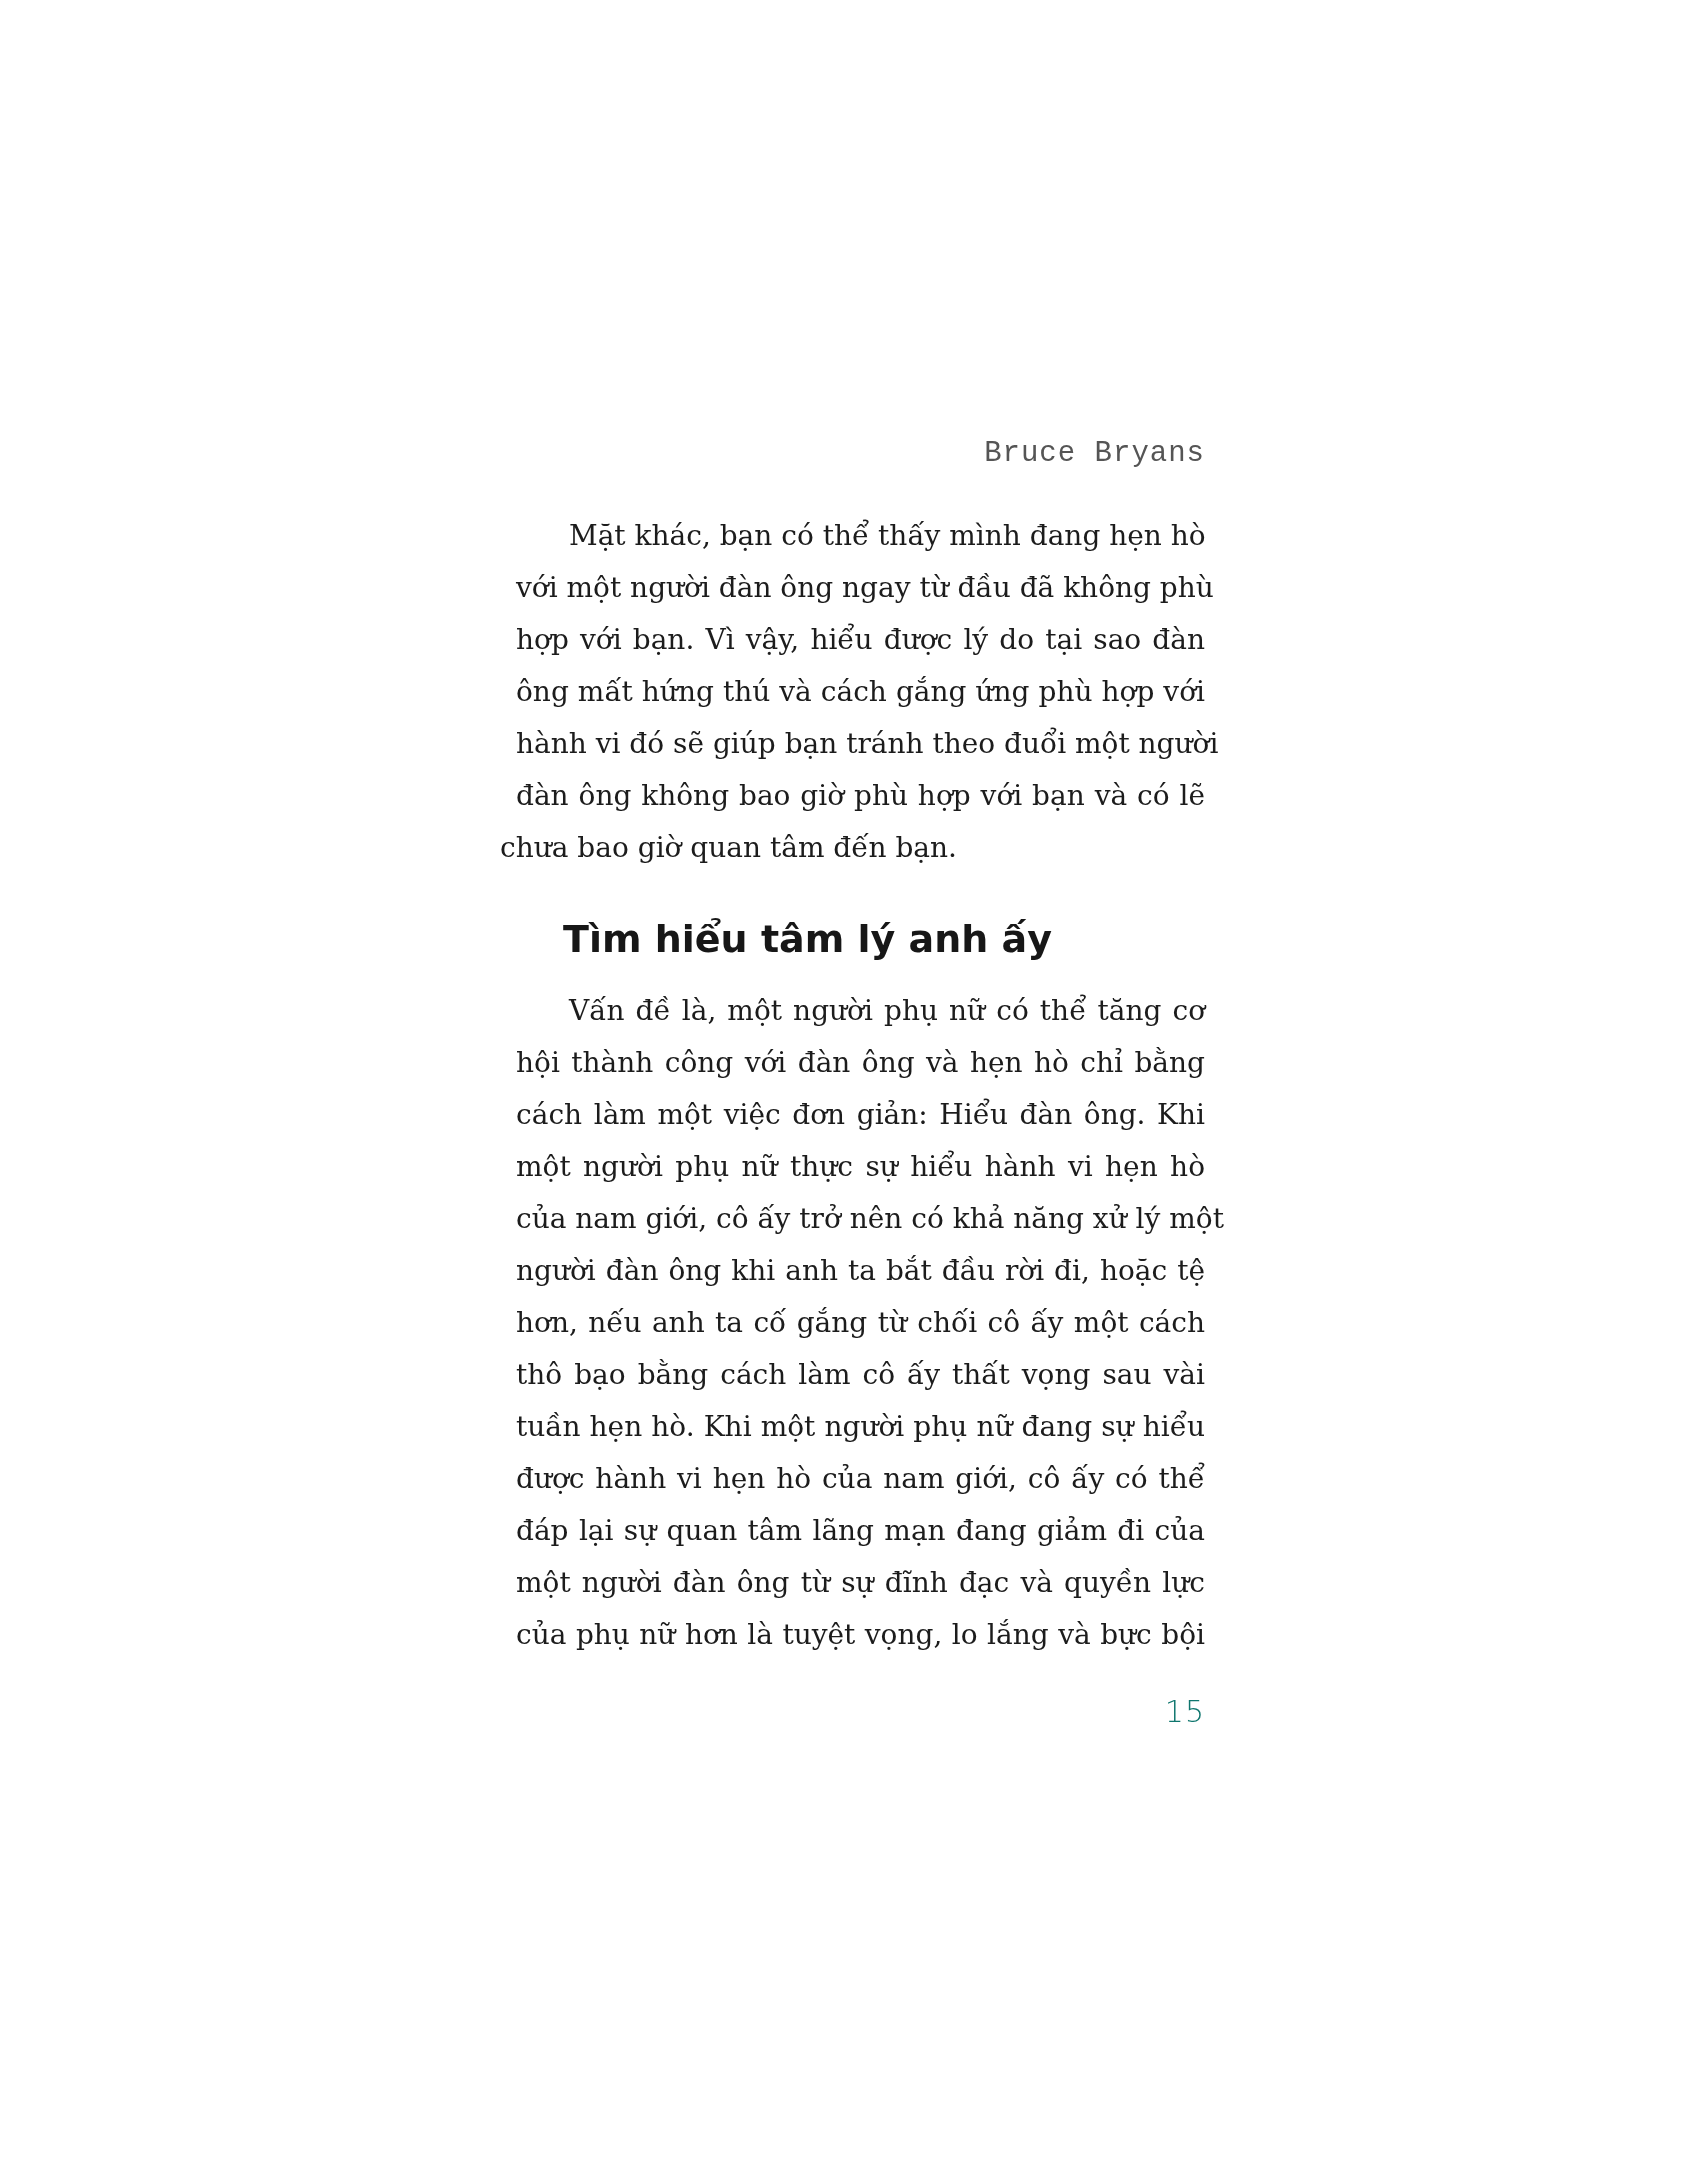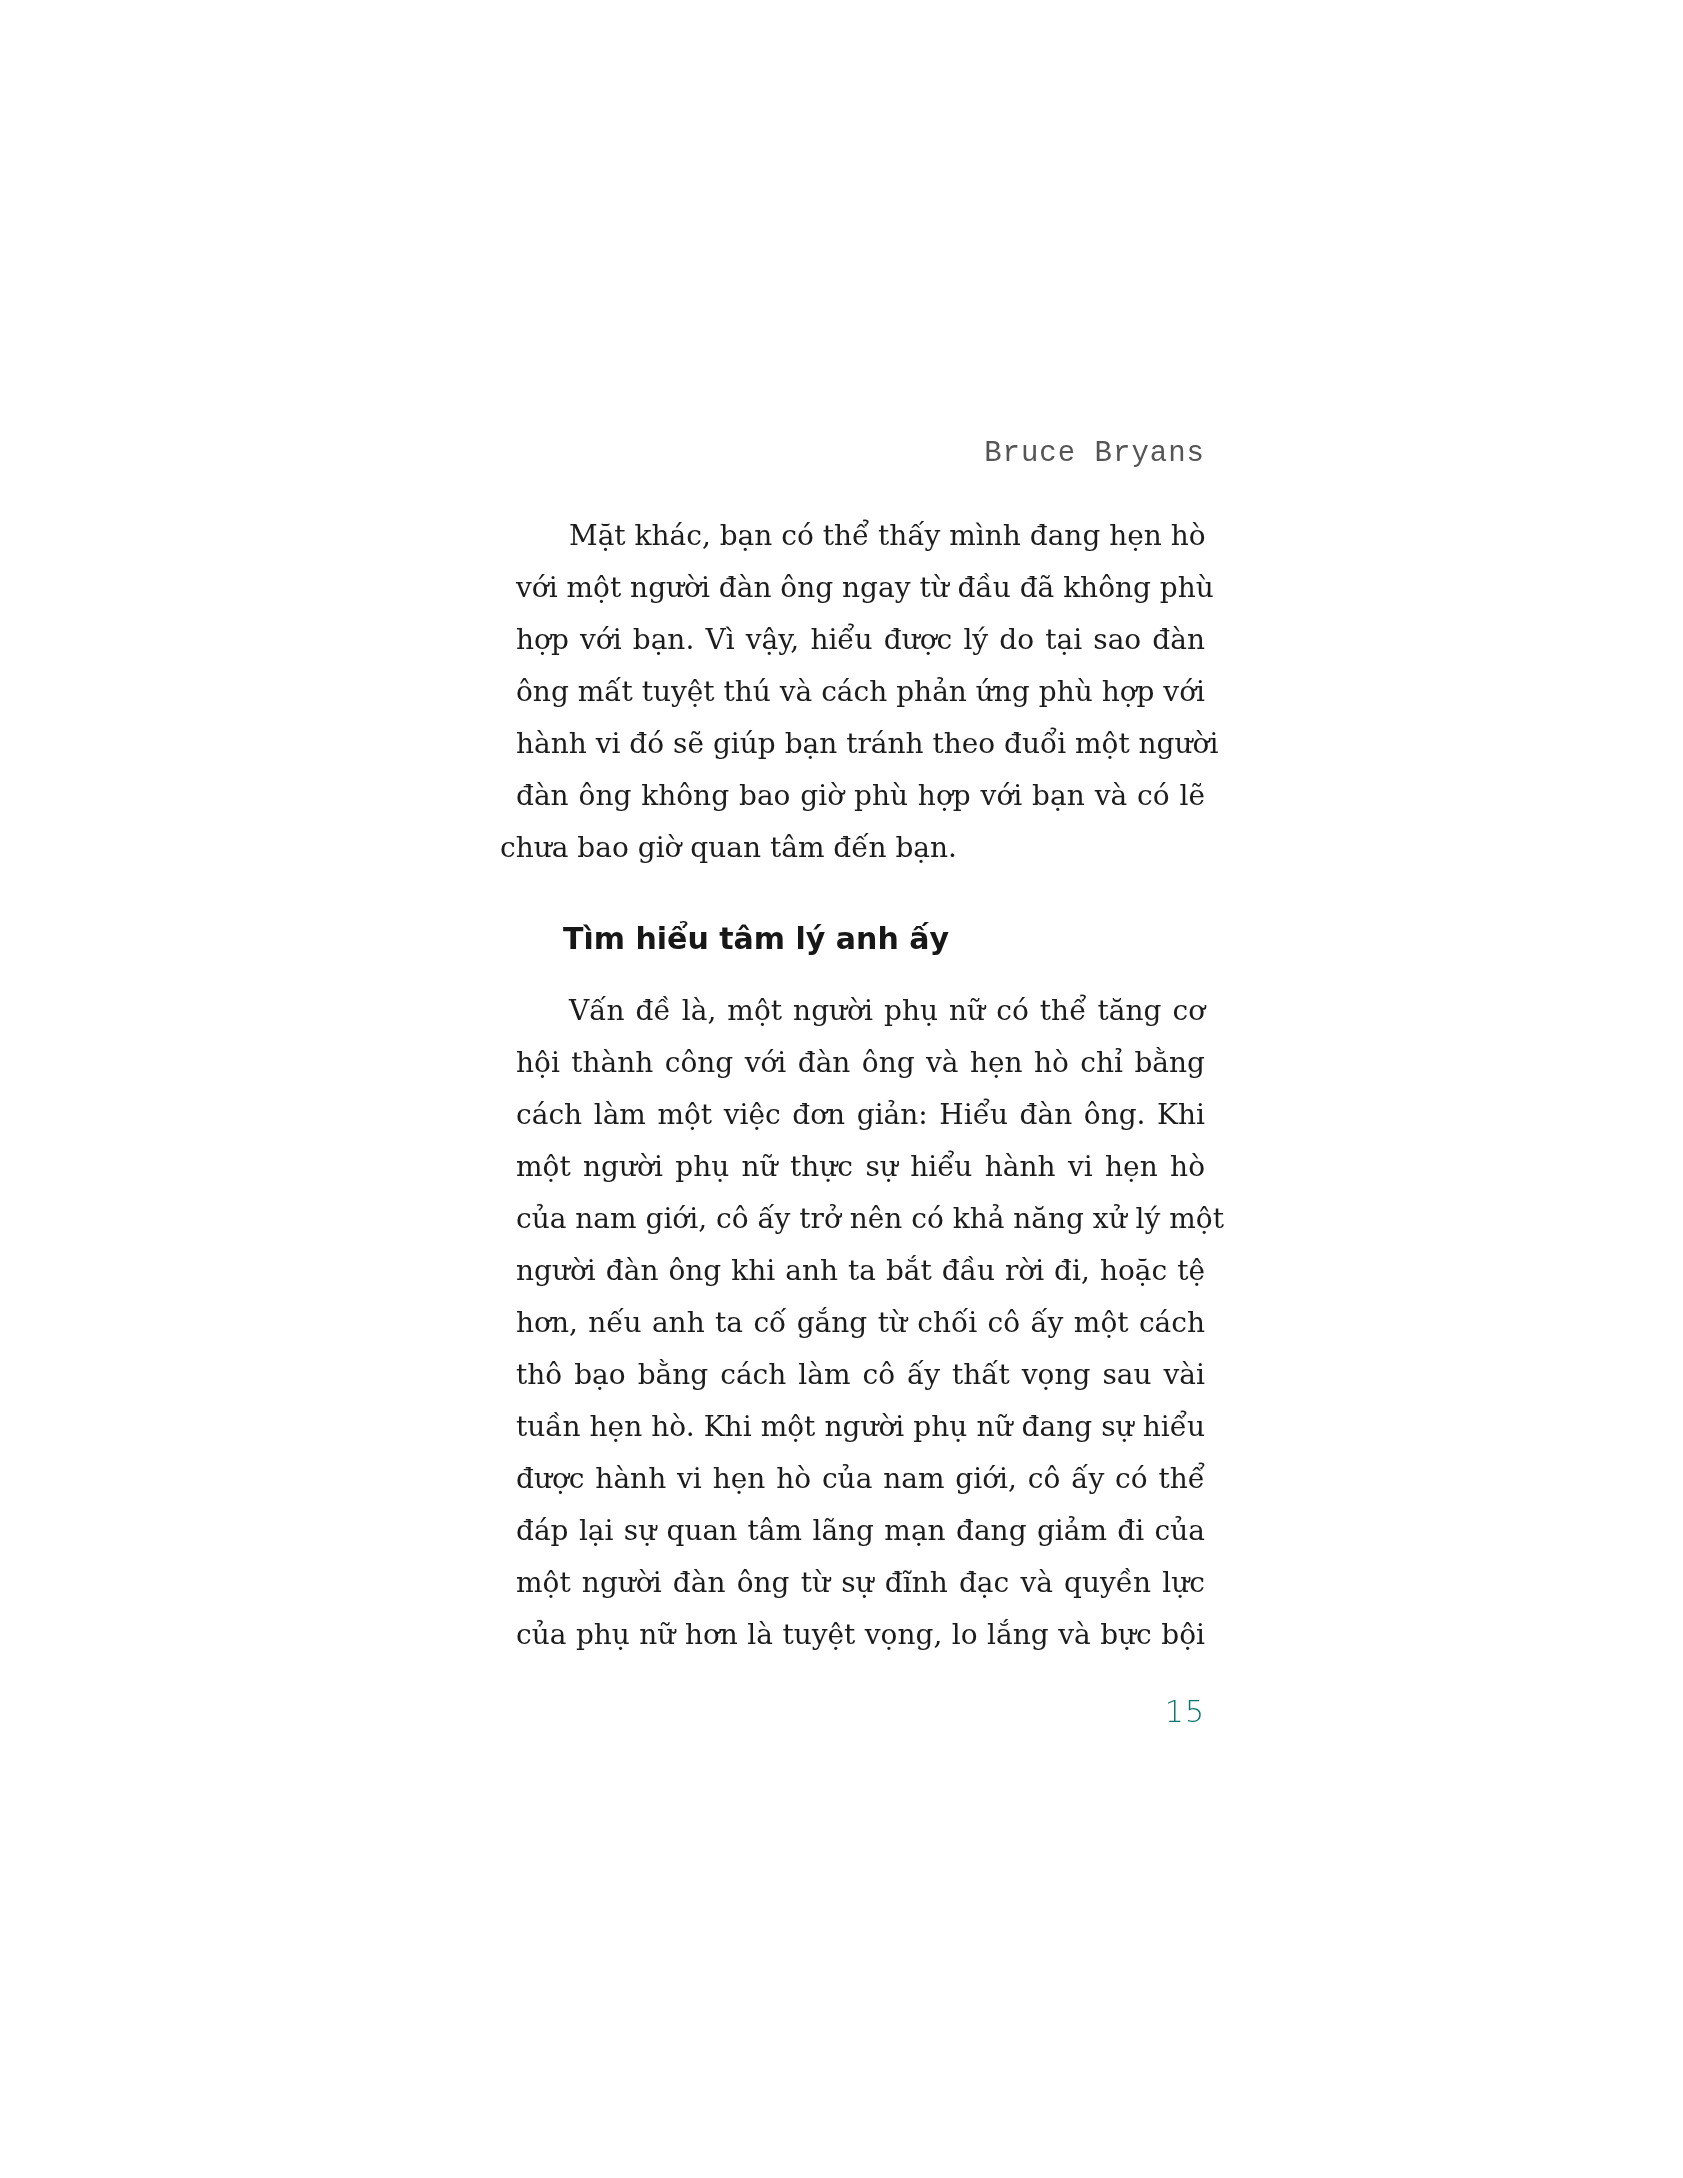--- a/index.html
+++ b/index.html
@@ -49,21 +49,21 @@
     margin-left: 16px;
   }
   .line.ind { padding-left: 53px; }
   .section-heading {
     position: absolute;
     left: 563px;
     top: 921px;
     margin: 0;
     font-family: "DejaVu Sans", "Liberation Sans", sans-serif;
     font-weight: bold;
-    font-size: 30px;
+    font-size: 38px;
     line-height: 36px;
     color: #171717;
   }
   .page-number {
     position: absolute;
     top: 1695px;
     left: 500px;
     width: 705px;
     text-align: right;
     font-family: "DejaVu Sans", "Liberation Sans", sans-serif;
@@ -78,21 +78,21 @@
 <body>
 
 <div class="page">
 
   <div class="running-header">Bruce Bryans</div>
 
   <div class="para para-1">
       <div class="line j ind">Mặt khác, bạn có thể thấy mình đang hẹn hò</div>
       <div class="line j">với một người đàn ông ngay từ đầu đã không phù</div>
       <div class="line j">hợp với bạn. Vì vậy, hiểu được lý do tại sao đàn</div>
-      <div class="line j">ông mất tuyệt thú và cách phản ứng phù hợp với</div>
+      <div class="line j">ông mất hứng thú và cách gắng ứng phù hợp với</div>
       <div class="line j">hành vi đó sẽ giúp bạn tránh theo đuổi một người</div>
       <div class="line j">đàn ông không bao giờ phù hợp với bạn và có lẽ</div>
       <div class="line">chưa bao giờ quan tâm đến bạn.</div>
     </div>
 
   <h2 class="section-heading">Tìm hiểu tâm lý anh ấy</h2>
 
   <div class="para para-2">
       <div class="line j ind">Vấn đề là, một người phụ nữ có thể tăng cơ</div>
       <div class="line j">hội thành công với đàn ông và hẹn hò chỉ bằng</div>

